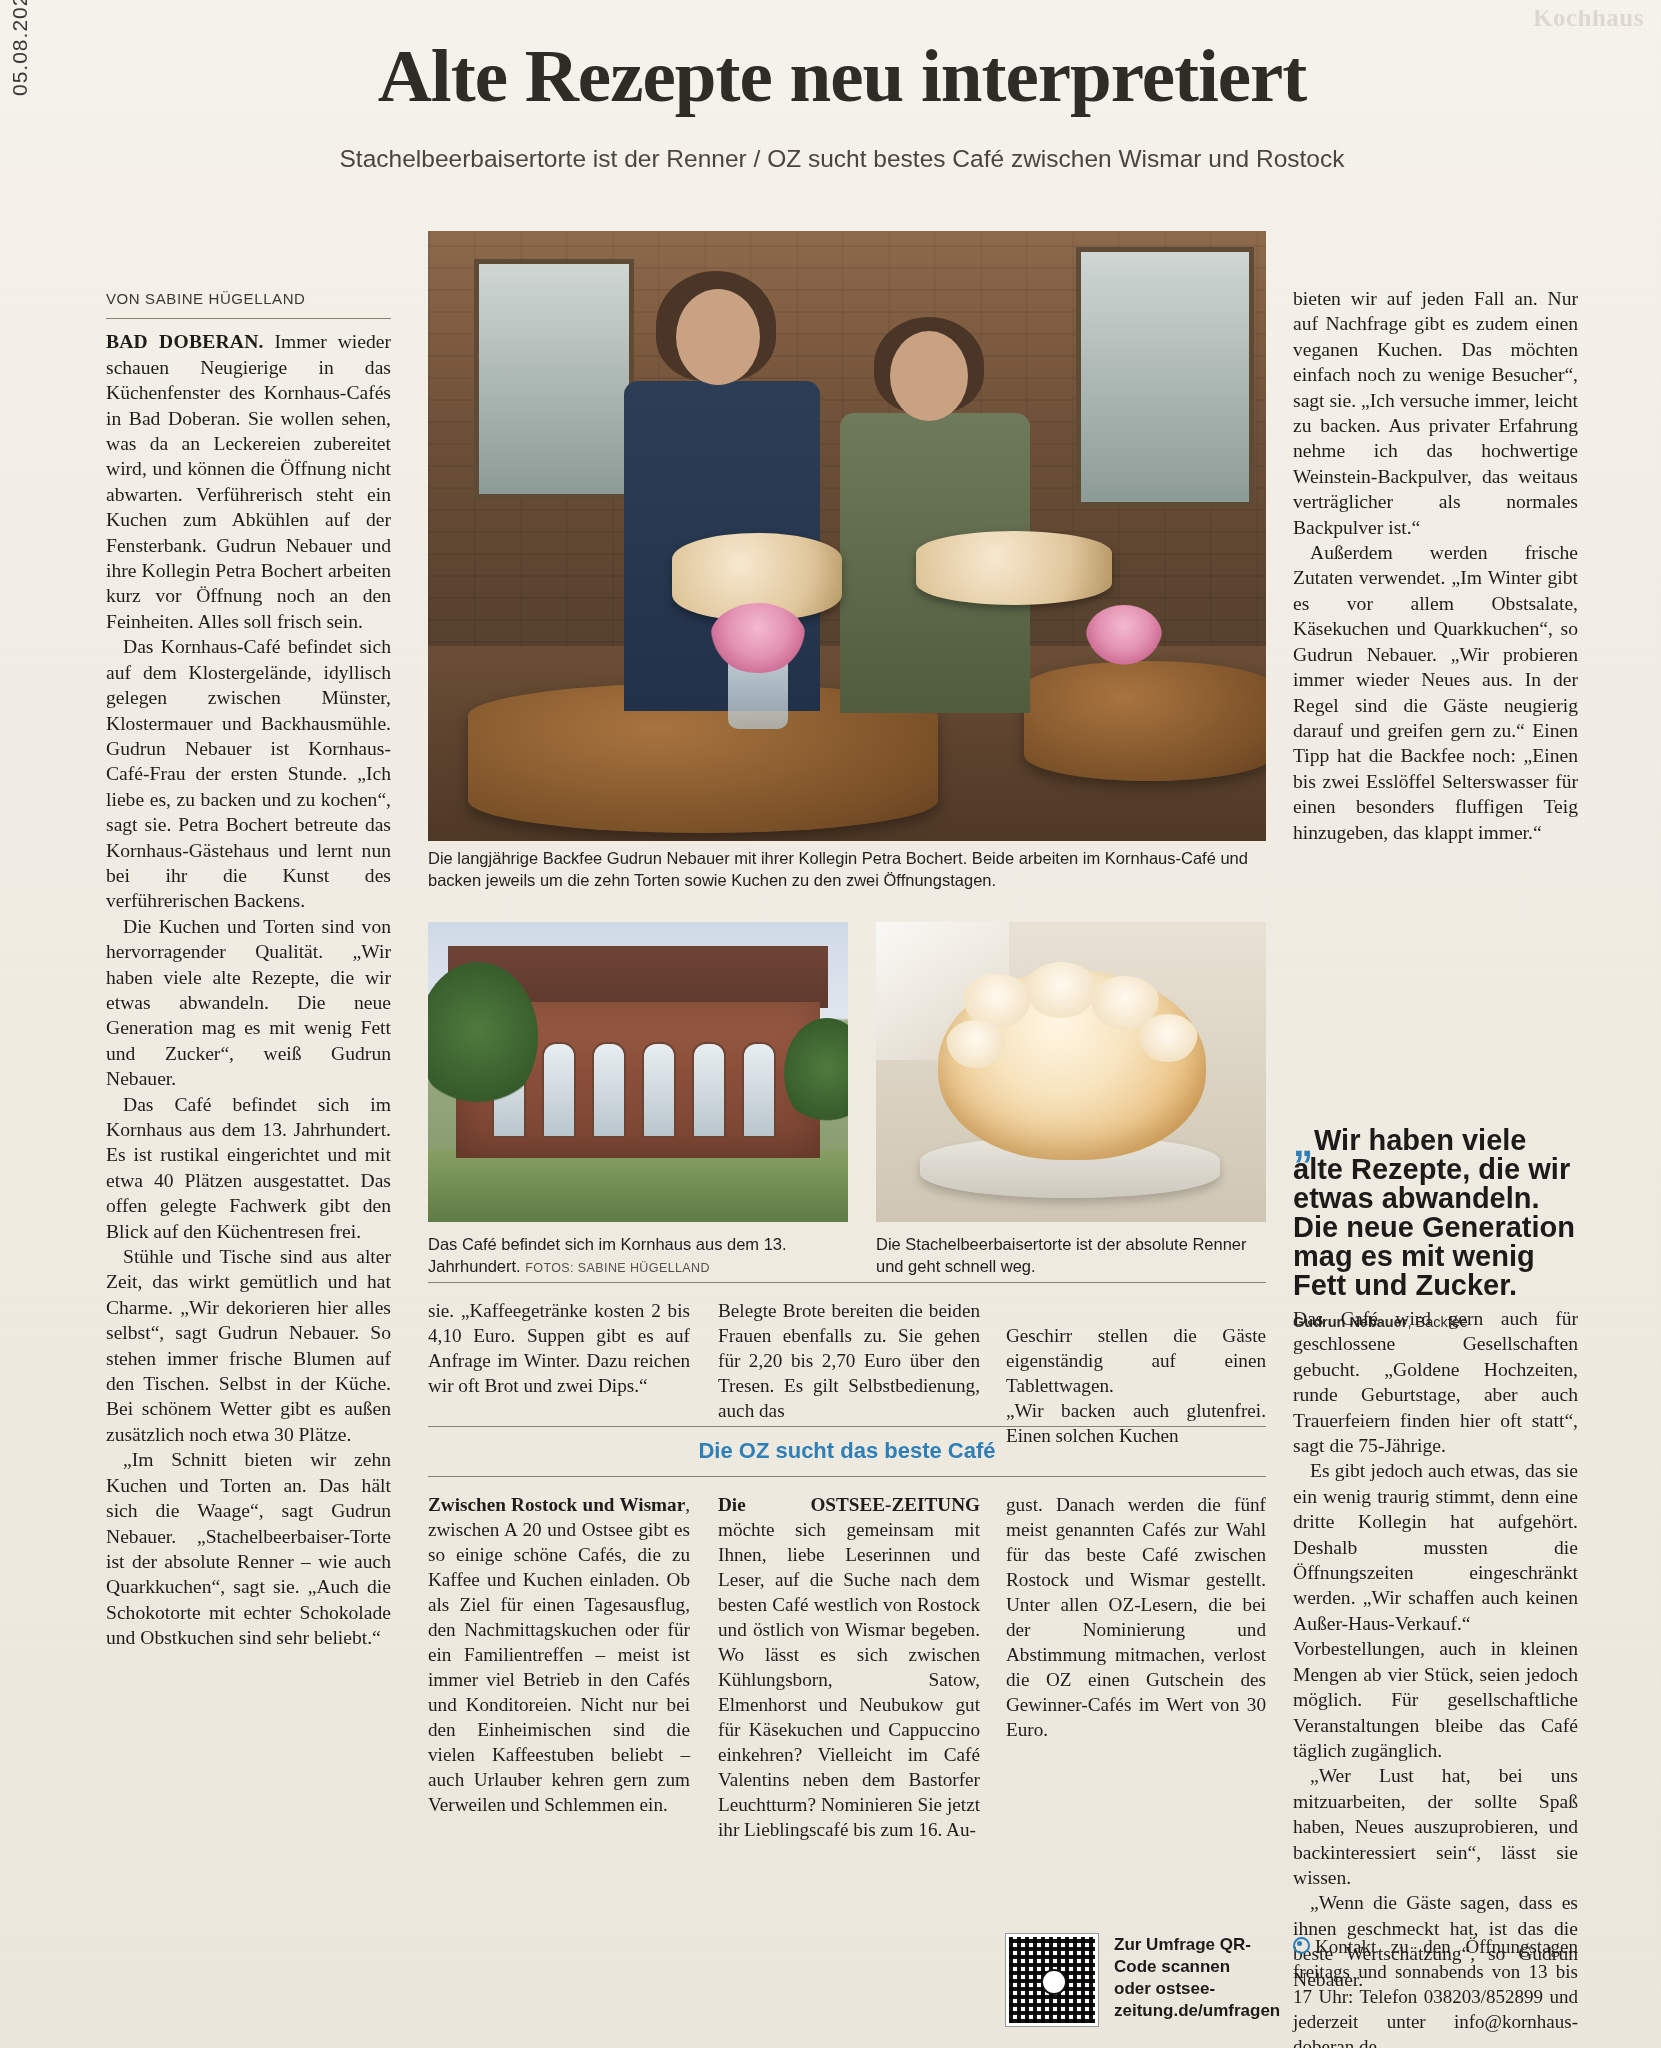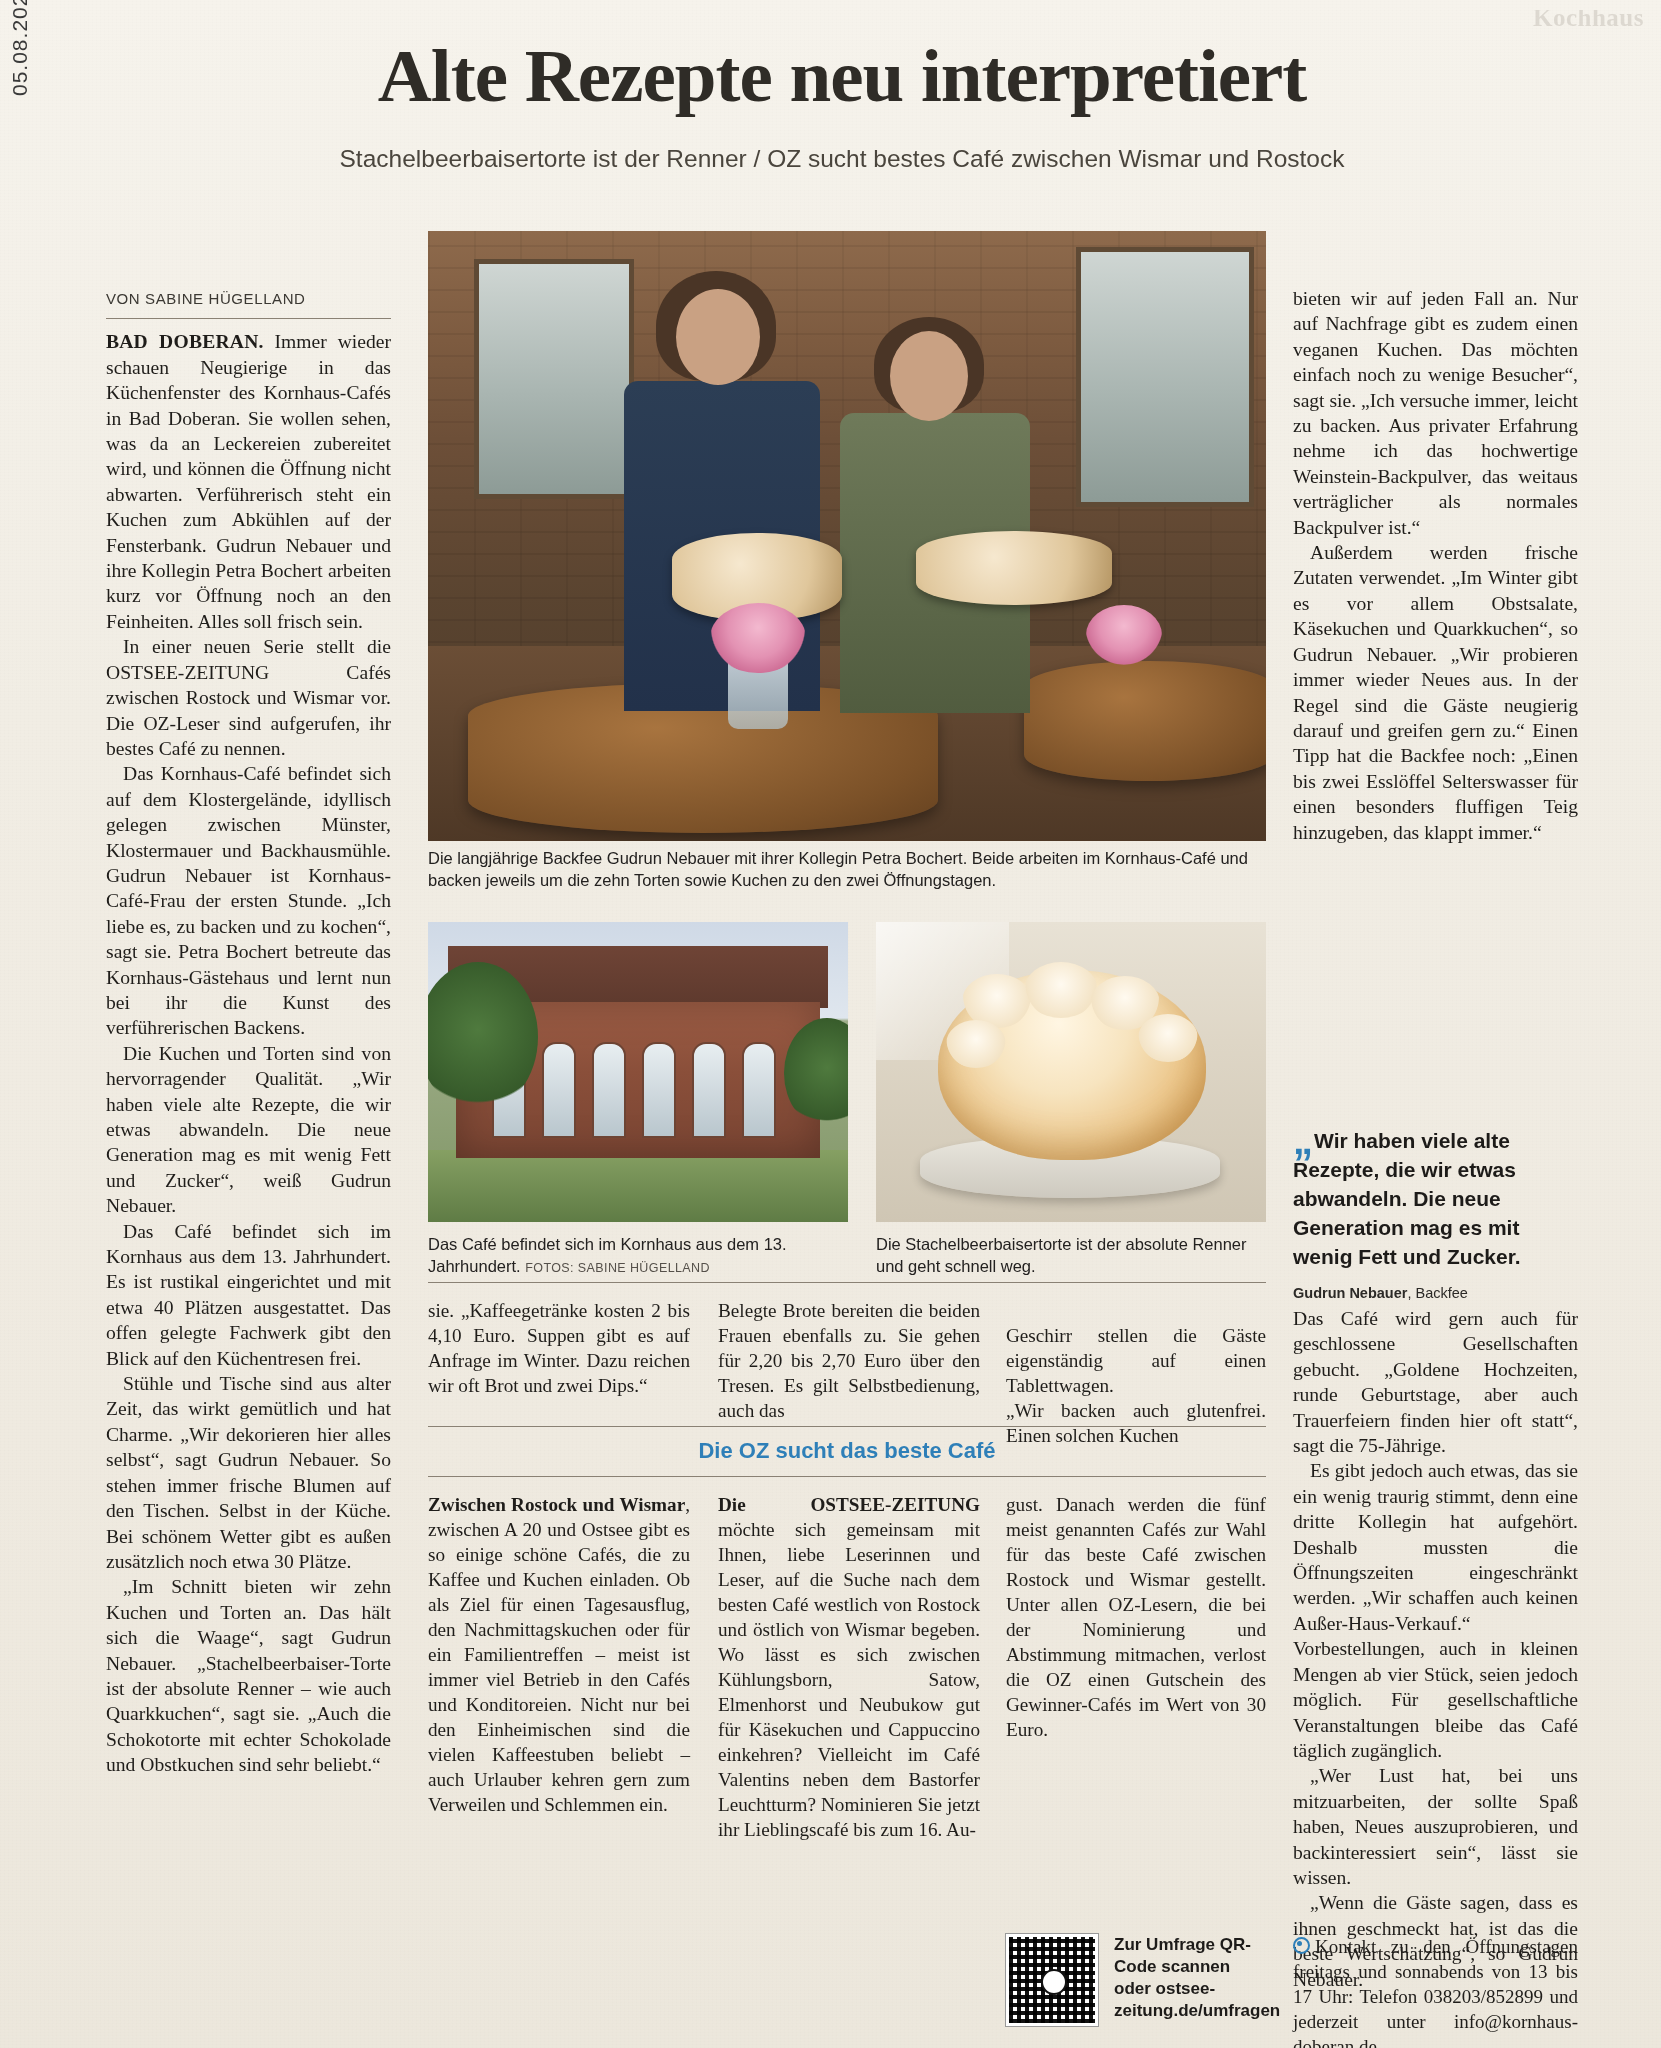--- a/index.html
+++ b/index.html
@@ -163,21 +163,21 @@
     color: #2e7fb8;
     font-size: 40px;
     font-weight: bold;
     line-height: 20px;
     letter-spacing: -3px;
     display: inline-block;
     vertical-align: -6px;
     margin-right: 4px;
   }
   .pullquote .qtext {
-    font-size: 21px;
+    font-size: 29px;
     line-height: 29px;
     font-weight: bold;
     color: #1d1b19;
     display: inline;
   }
   .pullquote .qattr {
     margin-top: 14px;
     font-size: 14.5px;
     color: #2c2a27;
   }
@@ -391,21 +391,20 @@
     <div class="subhead">
       <div>Stachelbeerbaisertorte ist der Renner / OZ sucht bestes Café zwischen Wismar und Rostock</div>
     </div>
 
     <div class="body-area">
 
       <div class="col" id="col1">
         <div class="byline">VON SABINE HÜGELLAND</div>
         <div class="rule"></div>
         <p class="first"><span class="lead">BAD DOBERAN.</span> Immer wieder schauen Neugierige in das Küchenfenster des Kornhaus-Cafés in Bad Doberan. Sie wollen sehen, was da an Leckereien zubereitet wird, und können die Öffnung nicht abwarten. Verführerisch steht ein Kuchen zum Abkühlen auf der Fensterbank. Gudrun Nebauer und ihre Kollegin Petra Bochert arbeiten kurz vor Öffnung noch an den Feinheiten. Alles soll frisch sein.</p>
-        <p>In einer neuen Serie stellt die OSTSEE-ZEITUNG Cafés zwischen Rostock und Wismar vor. Die OZ-Leser sind aufgerufen, ihr bestes Café zu nennen.</p>
         <p>Das Kornhaus-Café befindet sich auf dem Klostergelände, idyllisch gelegen zwischen Münster, Klostermauer und Backhausmühle. Gudrun Nebauer ist Kornhaus-Café-Frau der ersten Stunde. „Ich liebe es, zu backen und zu kochen“, sagt sie. Petra Bochert betreute das Kornhaus-Gästehaus und lernt nun bei ihr die Kunst des verführerischen Backens.</p>
         <p>Die Kuchen und Torten sind von hervorragender Qualität. „Wir haben viele alte Rezepte, die wir etwas abwandeln. Die neue Generation mag es mit wenig Fett und Zucker“, weiß Gudrun Nebauer.</p>
         <p>Das Café befindet sich im Kornhaus aus dem 13. Jahrhundert. Es ist rustikal eingerichtet und mit etwa 40 Plätzen ausgestattet. Das offen gelegte Fachwerk gibt den Blick auf den Küchentresen frei.</p>
         <p>Stühle und Tische sind aus alter Zeit, das wirkt gemütlich und hat Charme. „Wir dekorieren hier alles selbst“, sagt Gudrun Nebauer. So stehen immer frische Blumen auf den Tischen. Selbst in der Küche. Bei schönem Wetter gibt es außen zusätzlich noch etwa 30 Plätze.</p>
         <p>„Im Schnitt bieten wir zehn Kuchen und Torten an. Das hält sich die Waage“, sagt Gudrun Nebauer. „Stachelbeerbaiser-Torte ist der absolute Renner – wie auch Quarkkuchen“, sagt sie. „Auch die Schokotorte mit echter Schokolade und Obstkuchen sind sehr beliebt.“</p>
       </div>
 
       <div class="photo p1" style="left:322px; top:-55px; width:838px; height:610px;">
         <div class="ph-inner">
           <div class="wallbrick"></div>

